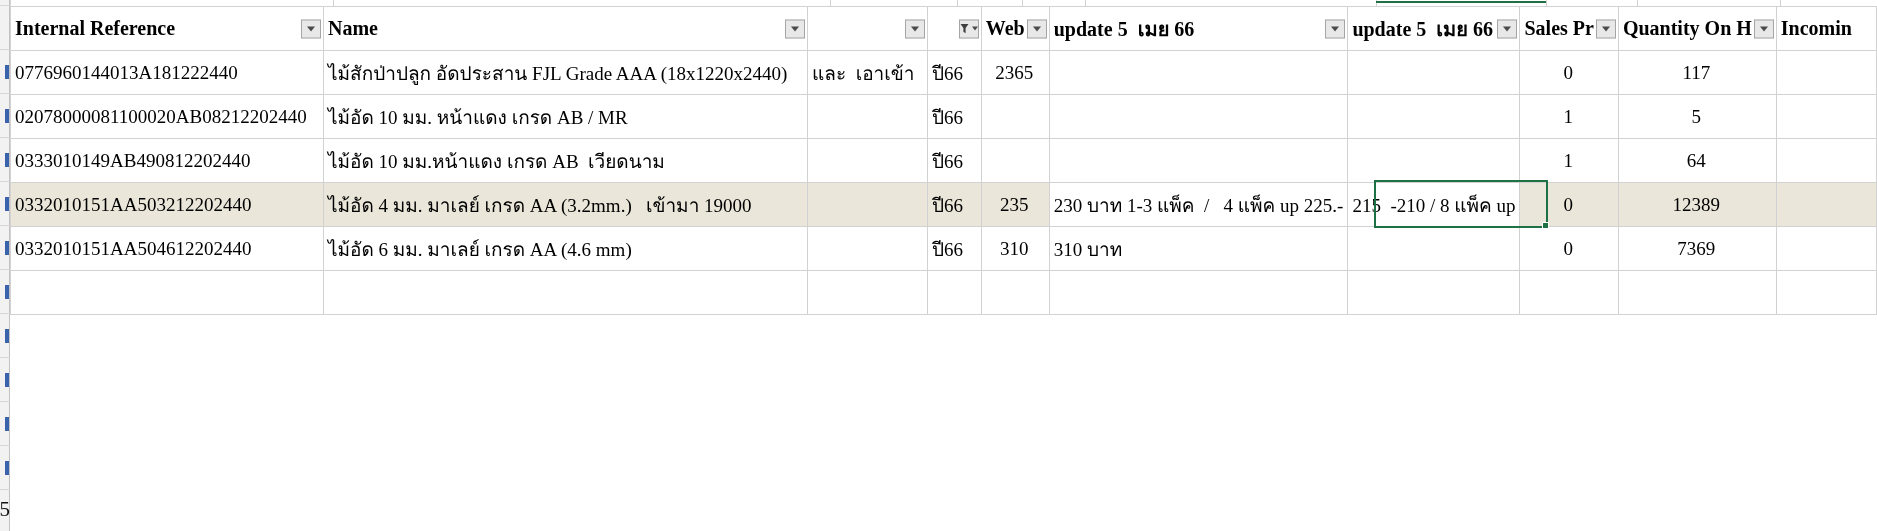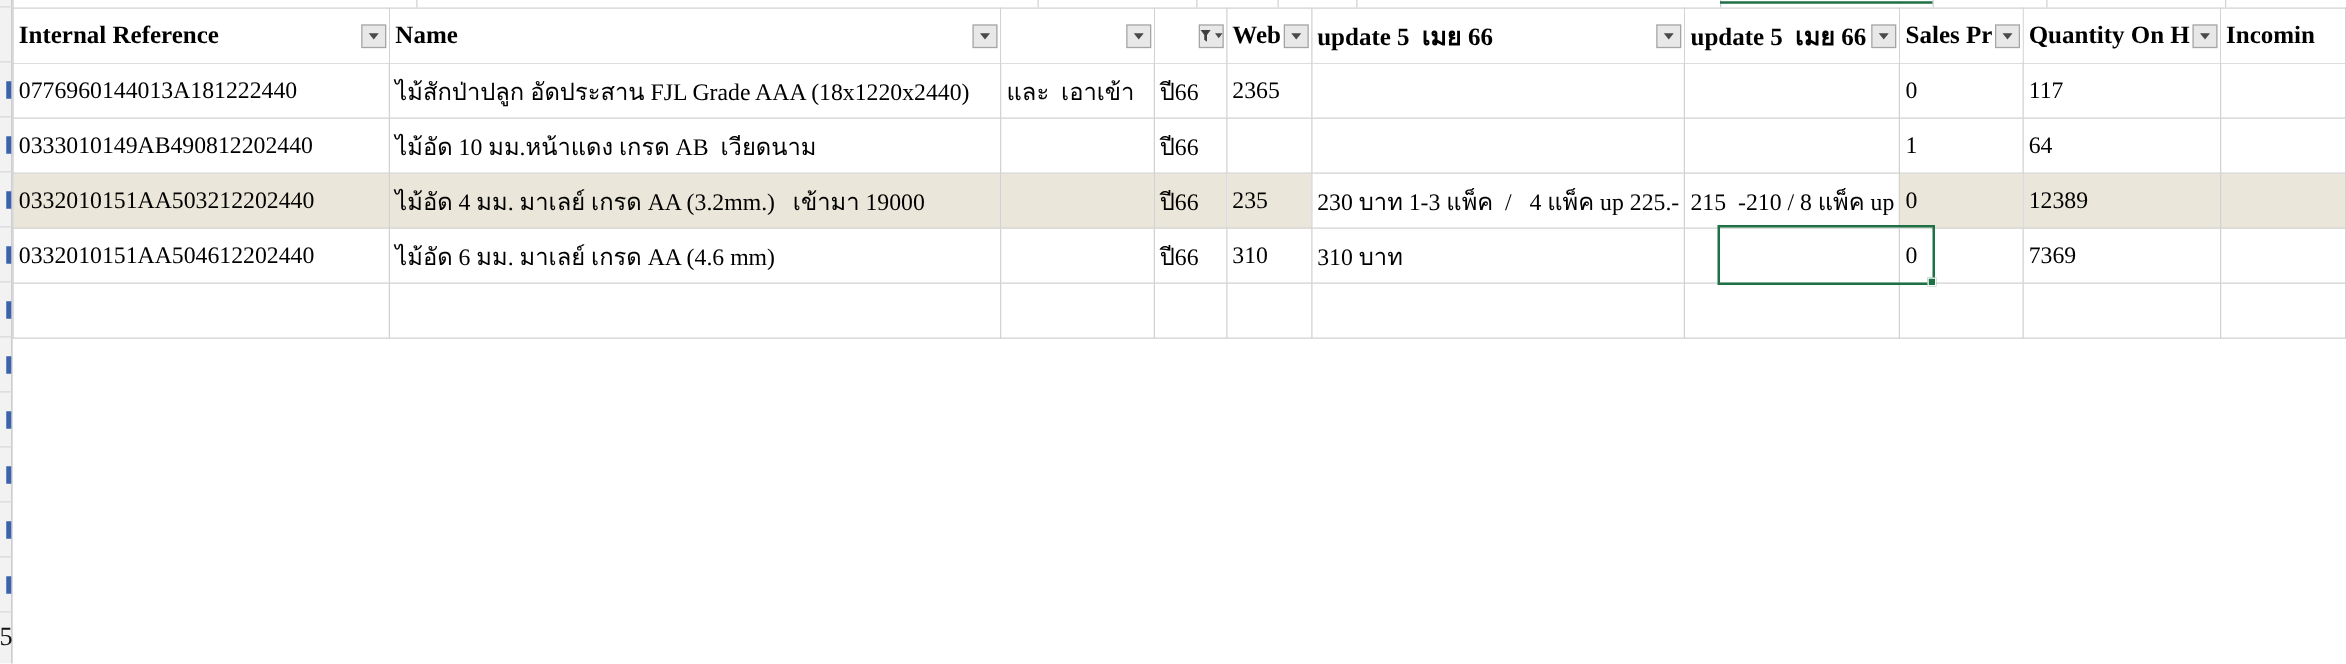--- a/index.html
+++ b/index.html
@@ -44,21 +44,21 @@
     vertical-align: middle;
   }
   .grid th {
     position: relative;
     text-align: left;
     font-weight: bold;
     font-size: 20px;
     padding-right: 24px;
     background: #fff;
   }
-  .grid td.num { text-align: left; padding-right: 6px; }
+  .grid td.num { text-align: center; padding-right: 6px; }
   .grid tr.hl td { background: #eae6d9; }
   .grid tr.hl td.nofill { background: #fff; }
 
   .fbtn {
     position: absolute; right: 2px; top: 50%;
     transform: translateY(-50%);
     width: 20px; height: 19px;
     background: #e8e8e8;
     border: 1px solid #a5a5a5;
     display: flex; align-items: center; justify-content: center;
@@ -159,20 +159,32 @@
           <td>และ  เอาเข้า</td>
           <td>ปี66</td>
           <td class="num">2365</td>
           <td></td>
           <td></td>
           <td class="num">0</td>
           <td class="num">117</td>
           <td></td>
         </tr>
         <tr>
+          <td>02078000081100020AB08212202440</td>
+          <td>ไม้อัด 10 มม. หน้าแดง เกรด AB / MR</td>
+          <td></td>
+          <td>ปี66</td>
+          <td></td>
+          <td></td>
+          <td></td>
+          <td class="num">1</td>
+          <td class="num">5</td>
+          <td></td>
+        </tr>
+        <tr>
           <td>0333010149AB490812202440</td>
           <td>ไม้อัด 10 มม.หน้าแดง เกรด AB  เวียดนาม</td>
           <td></td>
           <td>ปี66</td>
           <td></td>
           <td></td>
           <td></td>
           <td class="num">1</td>
           <td class="num">64</td>
           <td></td>

